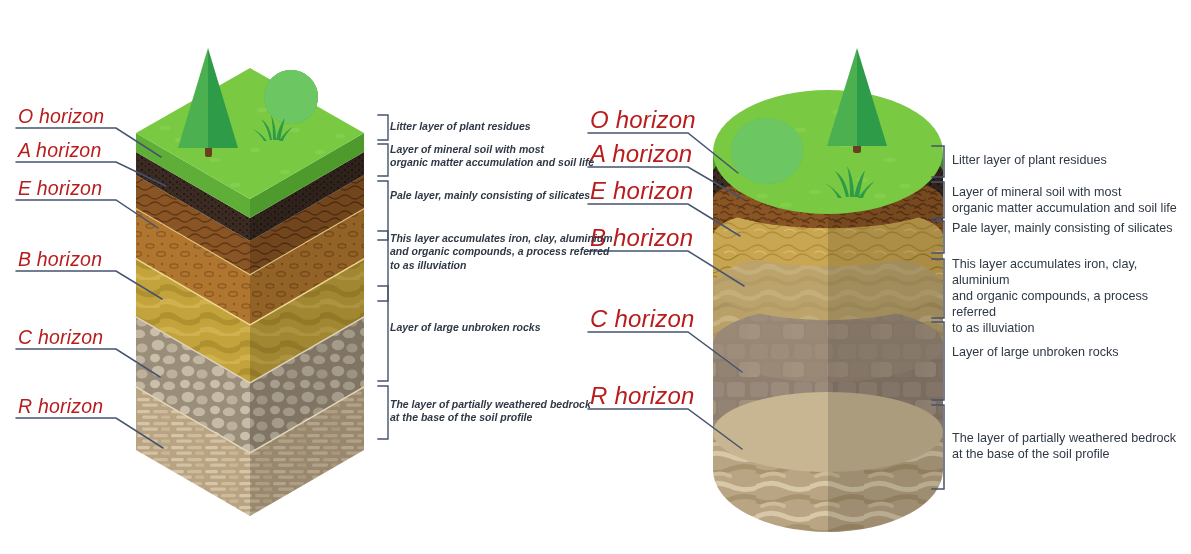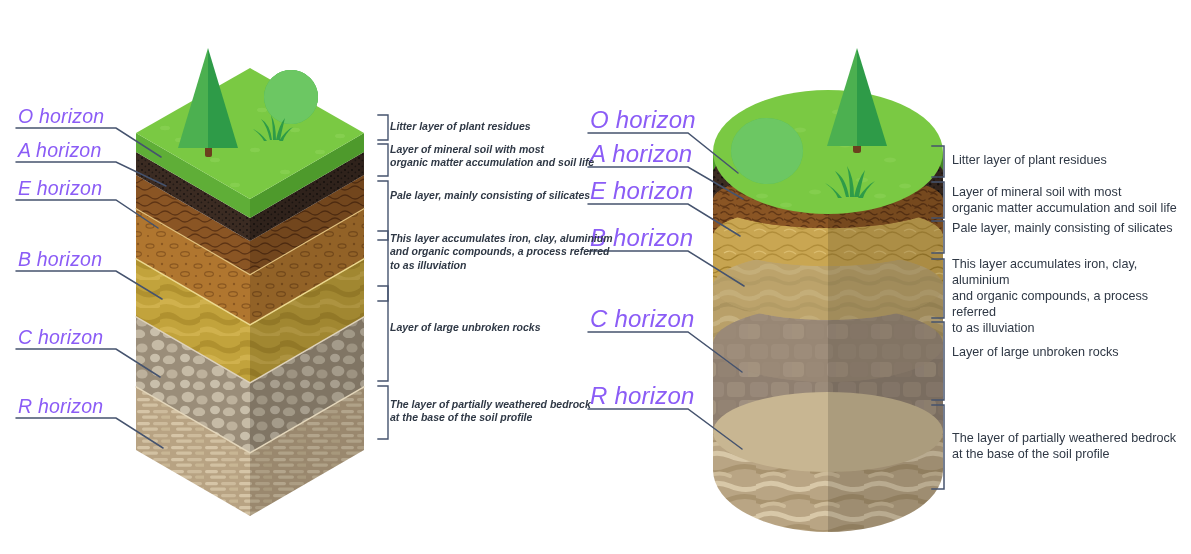--- a/index.html
+++ b/index.html
@@ -1,20 +1,20 @@
 <!DOCTYPE html>
 <html><head>
 <meta charset="utf-8">
 <style>
   html,body{margin:0;padding:0;background:#ffffff;}
   body{width:1191px;height:554px;overflow:hidden;
        font-family:"Liberation Sans","DejaVu Sans",sans-serif;}
   #stage{position:relative;width:1191px;height:554px;background:#fff;}
   svg.layer{position:absolute;left:0;top:0;width:1191px;height:554px;overflow:visible;}
-  .hz-label{position:absolute;white-space:nowrap;color:#8b5cf6;
+  .hz-label{position:absolute;white-space:nowrap;color:#b91c1c;
             font-style:italic;font-weight:400;letter-spacing:.2px;}
   .hz-left{font-size:19.5px;}
   .hz-right{font-size:24px;}
   .desc{position:absolute;color:#2f3845;}
   .desc-left{font-size:10.5px;font-style:italic;line-height:13.4px;font-weight:600;}
   .desc-right{font-size:12.6px;line-height:16px;font-weight:400;}
 </style>
 </head>
 <body>
 

